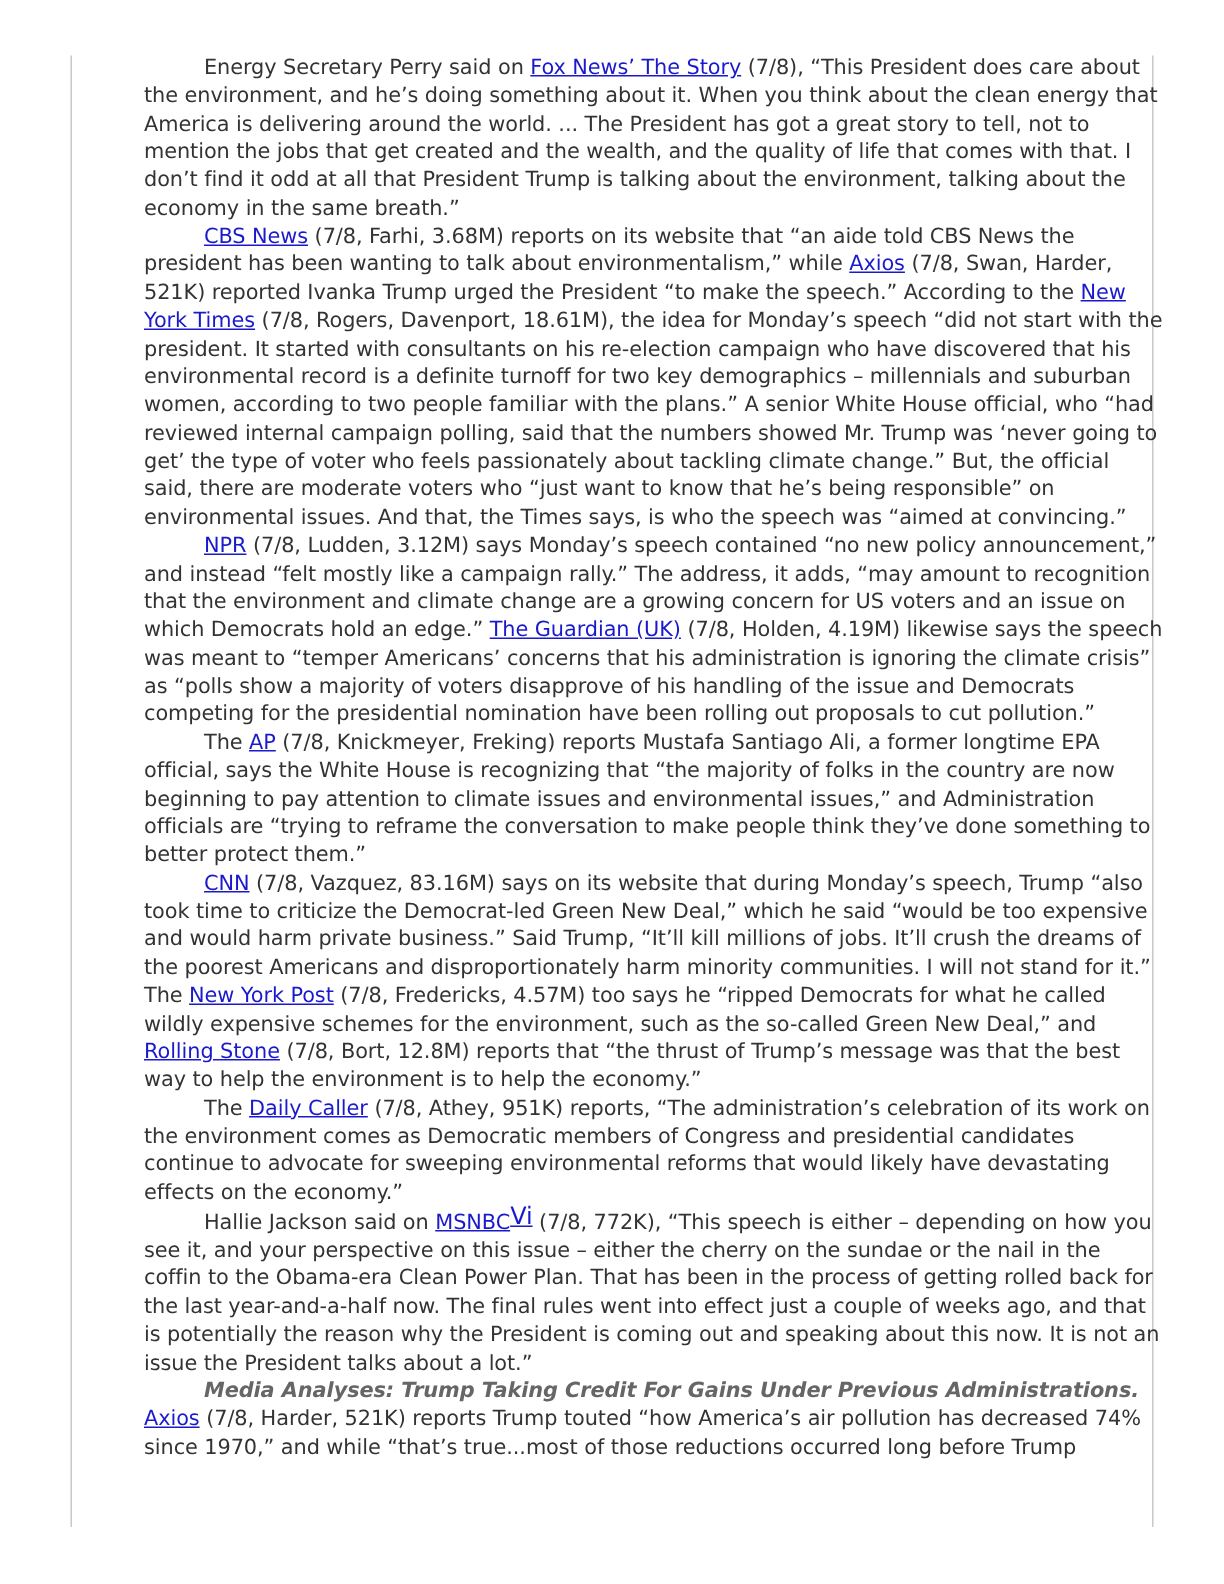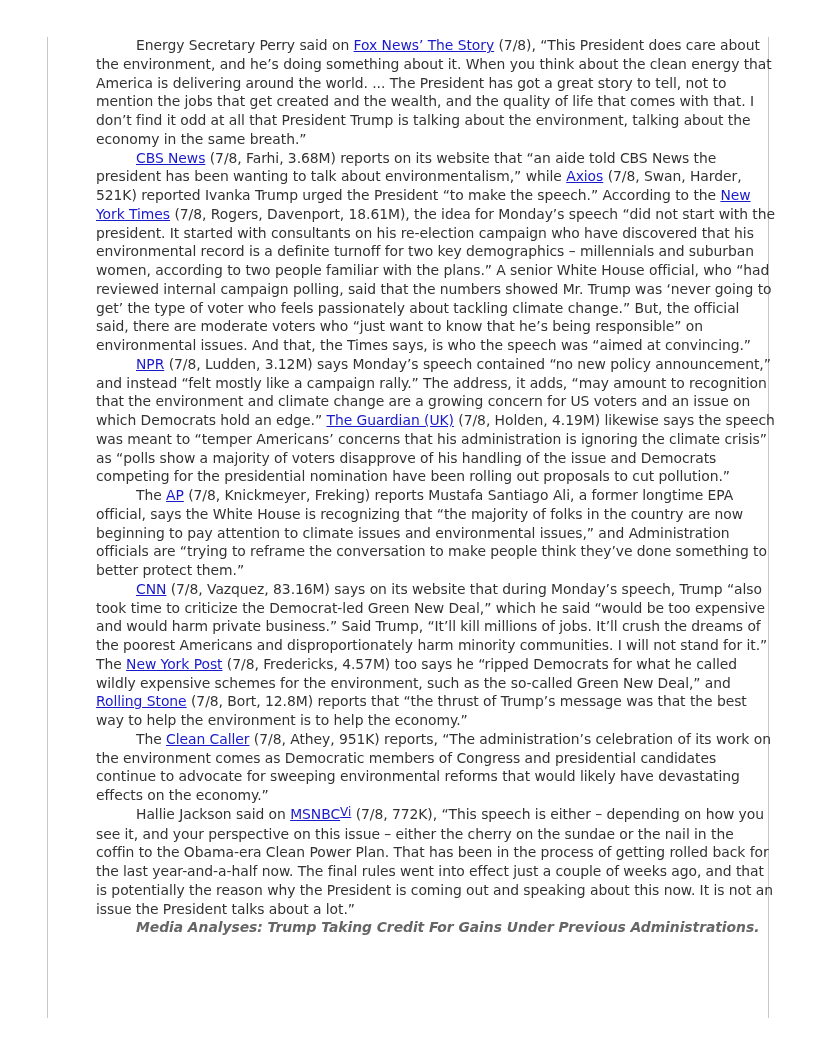--- a/index.html
+++ b/index.html
@@ -12,41 +12,42 @@
   .content {
     position: absolute; left: 68px; top: 36px; width: 680px;
     font-family: "DejaVu Sans", "Liberation Sans", sans-serif;
     font-size: 13.9px; line-height: 18.75px; color: #333333;
     letter-spacing: -0.05px;
     margin-left: 28px;
   }
   .para { margin: 0; text-indent: 40px; }
   .para.noindent { text-indent: 0; }
   a.src { color: #1a1acc; text-decoration: underline; }
-  .sup { font-size: 12px; position: relative; top: -3px; color: #1a1acc; }
+  .sup { font-size: 16px; position: relative; top: -3px; color: #1a1acc; }
   .heading { font-weight: bold; font-style: italic; color: #666666; }
 </style>
 </head>
 <body>
 
 <div class="page-rule rule-left"></div>
 <div class="page-rule rule-right"></div>
 
 <div class="content">
 
   <p class="para"><span>Energy Secretary Perry said on </span><a class="src" href="#">Fox News’ The Story</a><span> (7/8), “This President does care about the environment, and he’s doing something about it. When you think about the clean energy that America is delivering around the world. ... The President has got a great story to tell, not to mention the jobs that get created and the wealth, and the quality of life that comes with that. I don’t find it odd at all that President Trump is talking about the environment, talking about the economy in the same breath.”</span></p>
 
   <p class="para"><a class="src" href="#">CBS News</a><span> (7/8, Farhi, 3.68M) reports on its website that “an aide told CBS News the president has been wanting to talk about environmentalism,” while </span><a class="src" href="#">Axios</a><span> (7/8, Swan, Harder, 521K) reported Ivanka Trump urged the President “to make the speech.” According to the </span><a class="src" href="#">New York Times</a><span> (7/8, Rogers, Davenport, 18.61M), the idea for Monday’s speech “did not start with the president. It started with consultants on his re-election campaign who have discovered that his environmental record is a definite turnoff for two key demographics – millennials and suburban women, according to two people familiar with the plans.” A senior White House official, who “had reviewed internal campaign polling, said that the numbers showed Mr. Trump was ‘never going to get’ the type of voter who feels passionately about tackling climate change.” But, the official said, there are moderate voters who “just want to know that he’s being responsible” on environmental issues. And that, the Times says, is who the speech was “aimed at convincing.”</span></p>
 
   <p class="para"><a class="src" href="#">NPR</a><span> (7/8, Ludden, 3.12M) says Monday’s speech contained “no new policy announcement,” and instead “felt mostly like a campaign rally.” The address, it adds, “may amount to recognition that the environment and climate change are a growing concern for US voters and an issue on which Democrats hold an edge.” </span><a class="src" href="#">The Guardian (UK)</a><span> (7/8, Holden, 4.19M) likewise says the speech was meant to “temper Americans’ concerns that his administration is ignoring the climate crisis” as “polls show a majority of voters disapprove of his handling of the issue and Democrats competing for the presidential nomination have been rolling out proposals to cut pollution.”</span></p>
 
   <p class="para"><span>The </span><a class="src" href="#">AP</a><span> (7/8, Knickmeyer, Freking) reports Mustafa Santiago Ali, a former longtime EPA official, says the White House is recognizing that “the majority of folks in the country are now beginning to pay attention to climate issues and environmental issues,” and Administration officials are “trying to reframe the conversation to make people think they’ve done something to better protect them.”</span></p>
 
   <p class="para"><a class="src" href="#">CNN</a><span> (7/8, Vazquez, 83.16M) says on its website that during Monday’s speech, Trump “also took time to criticize the Democrat-led Green New Deal,” which he said “would be too expensive and would harm private business.” Said Trump, “It’ll kill millions of jobs. It’ll crush the dreams of the poorest Americans and disproportionately harm minority communities. I will not stand for it.” The </span><a class="src" href="#">New York Post</a><span> (7/8, Fredericks, 4.57M) too says he “ripped Democrats for what he called wildly expensive schemes for the environment, such as the so-called Green New Deal,” and </span><a class="src" href="#">Rolling Stone</a><span> (7/8, Bort, 12.8M) reports that “the thrust of Trump’s message was that the best way to help the environment is to help the economy.”</span></p>
 
-  <p class="para"><span>The </span><a class="src" href="#">Clean Caller</a><span> (7/8, Athey, 951K) reports, “The administration’s celebration of its work on the environment comes as Democratic members of Congress and presidential candidates continue to advocate for sweeping environmental reforms that would likely have devastating effects on the economy.”</span></p>
+  <p class="para"><span>The </span><a class="src" href="#">Daily Caller</a><span> (7/8, Athey, 951K) reports, “The administration’s celebration of its work on the environment comes as Democratic members of Congress and presidential candidates continue to advocate for sweeping environmental reforms that would likely have devastating effects on the economy.”</span></p>
 
   <p class="para"><span>Hallie Jackson said on </span><a class="src" href="#">MSNBC</a><a class="sup" href="#">Vi</a><span> (7/8, 772K), “This speech is either – depending on how you see it, and your perspective on this issue – either the cherry on the sundae or the nail in the coffin to the Obama-era Clean Power Plan. That has been in the process of getting rolled back for the last year-and-a-half now. The final rules went into effect just a couple of weeks ago, and that is potentially the reason why the President is coming out and speaking about this now. It is not an issue the President talks about a lot.”</span></p>
 
   <p class="para"><span class="heading">Media Analyses: Trump Taking Credit For Gains Under Previous Administrations.</span></p>
 
+  <p class="para noindent"><a class="src" href="#">Axios</a><span> (7/8, Harder, 521K) reports Trump touted “how America’s air pollution has decreased 74% since 1970,” and while “that’s true...most of those reductions occurred long before Trump</span></p>
 
 </div>
 
 </body></html>

